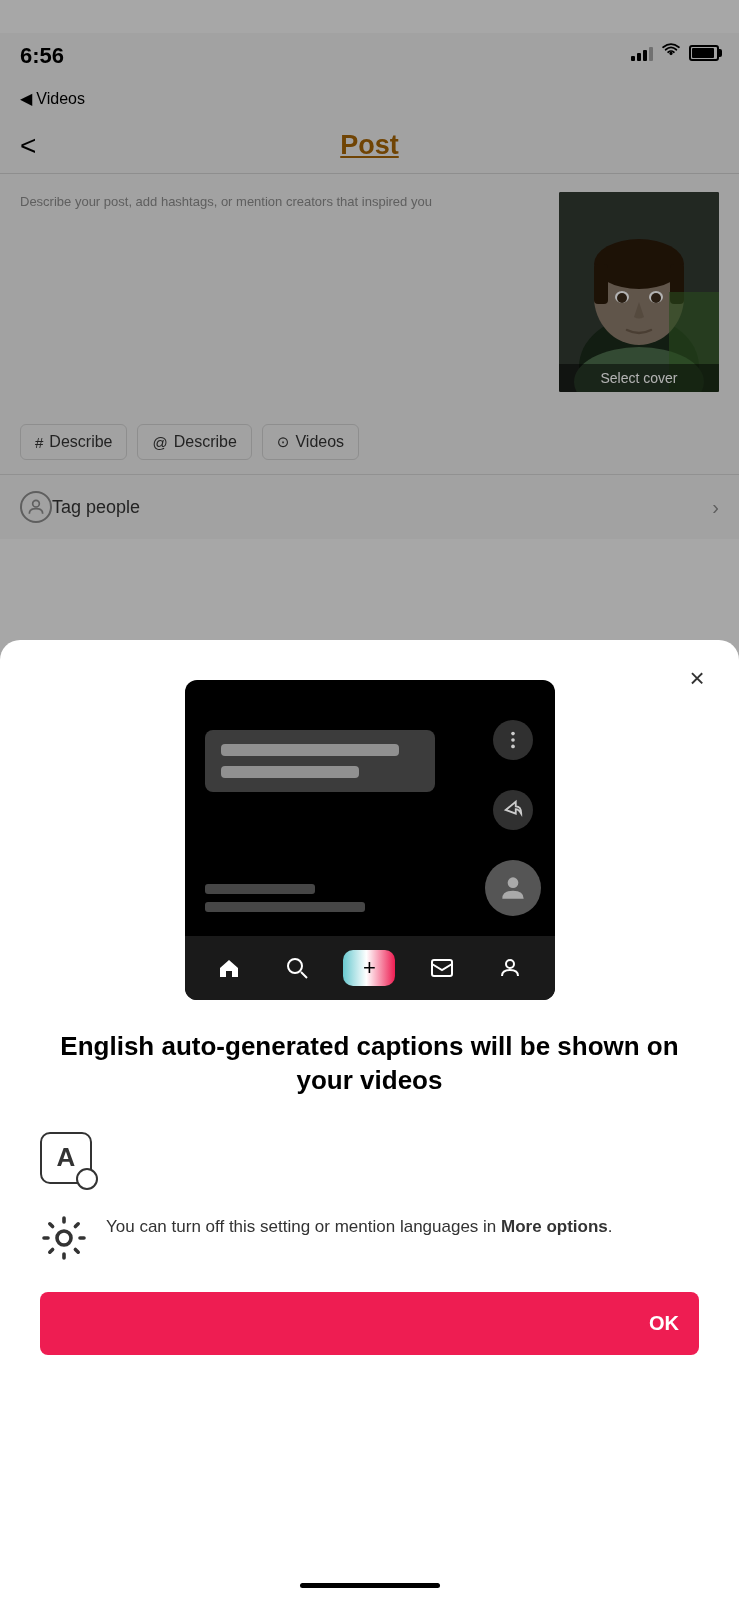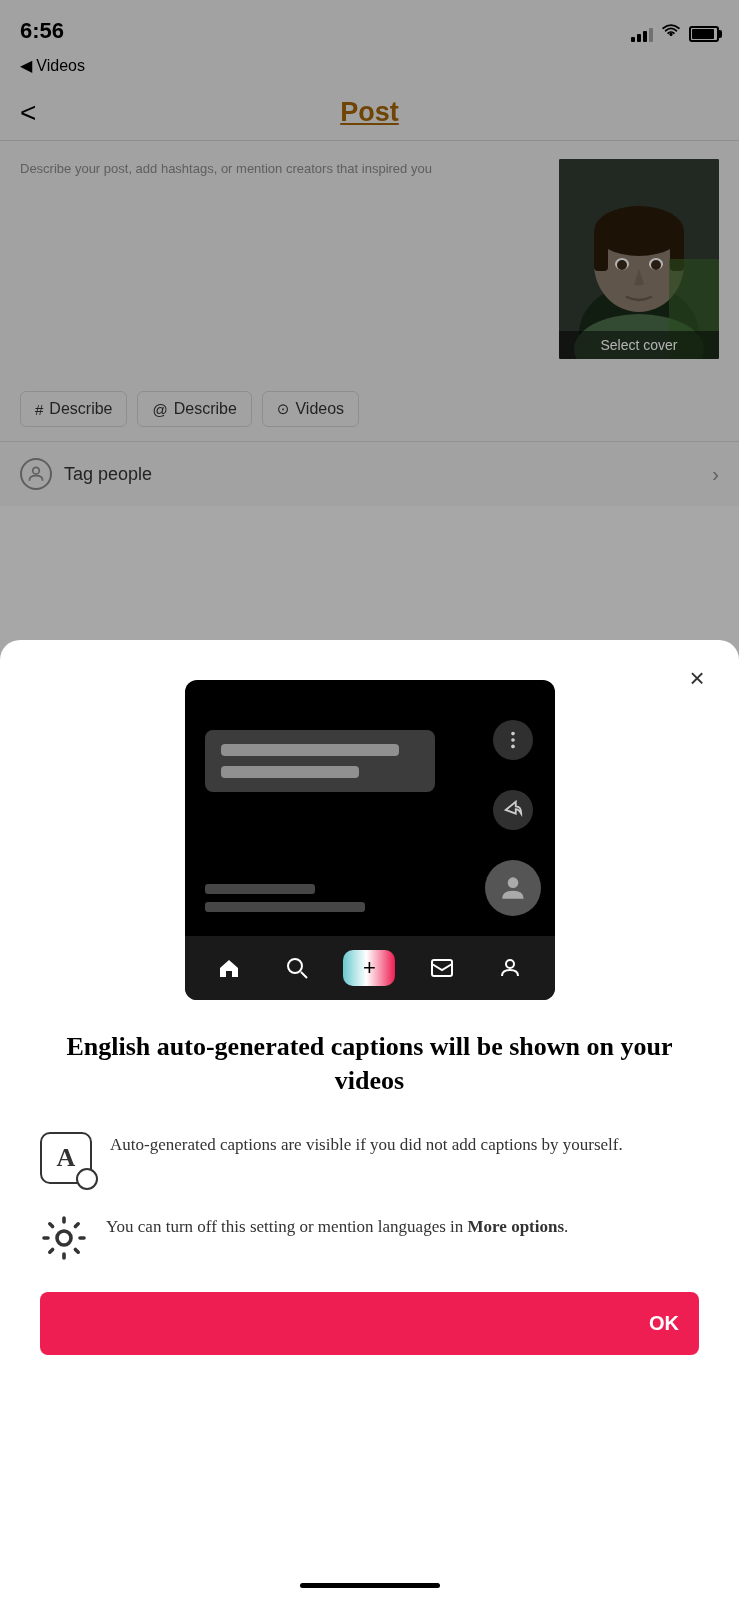--- a/index.html
+++ b/index.html
@@ -11,23 +11,24 @@
       background: #f0f0f0;
       position: relative;
       overflow-x: hidden;
     }
 
     
     .status-bar {
       background: #e8e8e8;
       display: flex;
       justify-content: space-between;
-      align-items: flex-end;
+      align-items: flex-start;
       padding: 10px 20px 6px 20px;
       height: 50px;
+      margin-top: 33px;
     }
     .status-time {
       font-size: 22px;
       font-weight: 600;
       color: #000;
     }
     .status-icons {
       display: flex;
       align-items: center;
       gap: 8px;
@@ -179,21 +180,20 @@
       gap: 6px;
     }
     .tag-icon { font-size: 15px; }
 
     
     .tag-people-row {
       background: #e8e8e8;
       display: flex;
       align-items: center;
       padding: 16px 20px;
-      gap: 12px;
       border-top: 1px solid #d0d0d0;
     }
     .tag-people-icon {
       width: 32px;
       height: 32px;
       border: 2px solid #888;
       border-radius: 50%;
       display: flex;
       align-items: center;
       justify-content: center;
@@ -351,21 +351,20 @@
       align-items: center;
       justify-content: center;
       font-size: 22px;
       color: #000;
       font-weight: 300;
     }
 
     
     .modal-content {
       padding: 0 40px;
-      font-family: Liberation Serif, serif;
     }
     .modal-title {
       font-size: 26px;
       font-weight: 800;
       color: #000;
       text-align: center;
       line-height: 1.3;
       margin-bottom: 34px;
     }
 
@@ -621,21 +620,20 @@
     </div>
   </div>
 
   <div class="modal-content">
     <div class="modal-title">English auto-generated captions will be shown on your videos</div>
 
     <div class="info-row">
       <div class="caption-a-icon">
         <span>A</span>
       </div>
-      <div class="info-text">Auto-generated captions are visible if you did not add captions by yourself.</div>
     </div>
 
     <div class="info-row">
       <div class="gear-icon-svg">
         <svg width="48" height="48" viewBox="0 0 24 24" fill="none" stroke="#333" stroke-width="1.8">
           <circle cx="12" cy="12" r="3.5"></circle>
           <path d="M12 2 L12 4 M12 20 L12 22 M2 12 L4 12 M20 12 L22 12 M4.9 4.9 L6.3 6.3 M17.7 17.7 L19.1 19.1 M19.1 4.9 L17.7 6.3 M6.3 17.7 L4.9 19.1" stroke-linecap="round"></path>
         </svg>
       </div>
       <div class="info-text">

